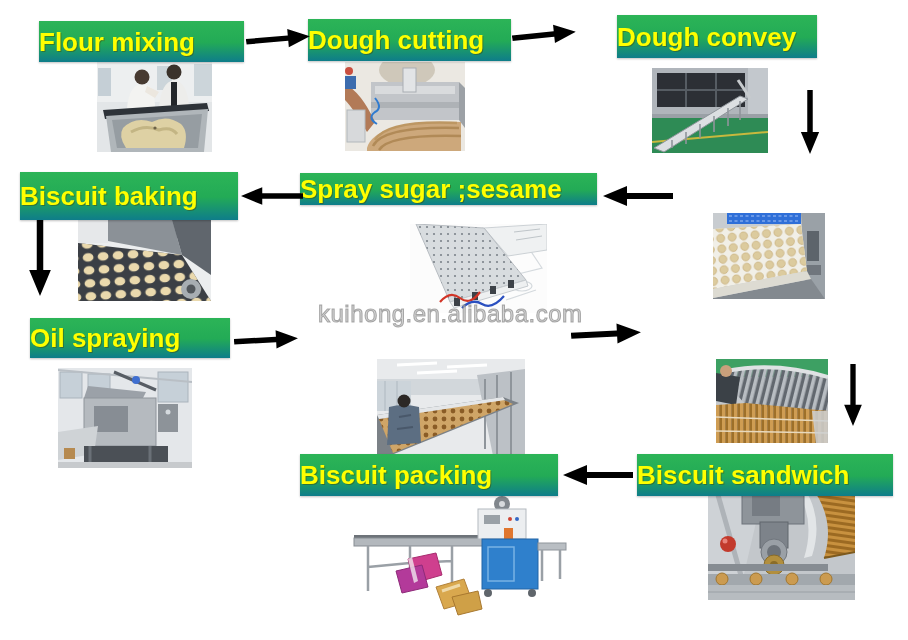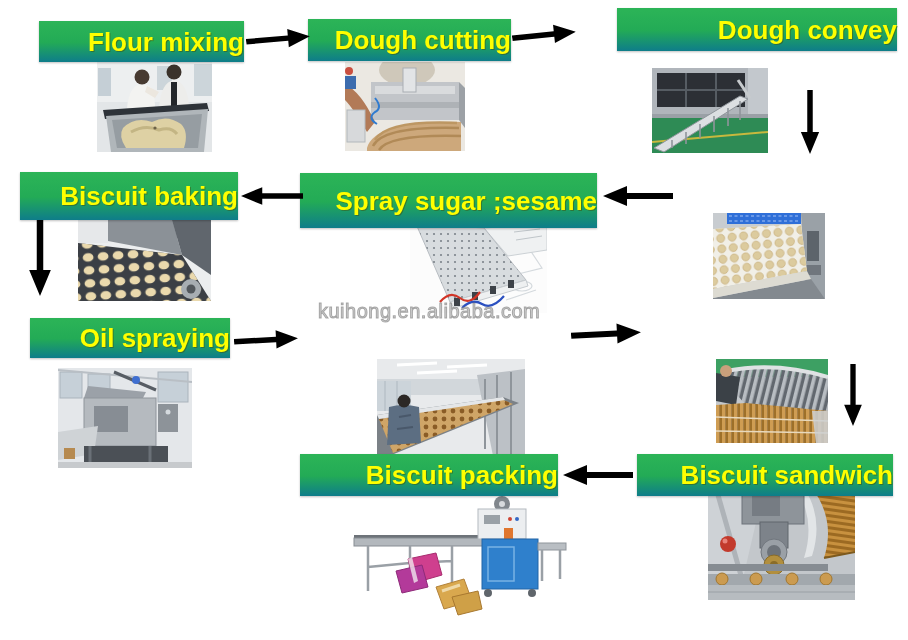--- a/index.html
+++ b/index.html
@@ -1,49 +1,49 @@
 <!DOCTYPE html>
 <html><head>
 <meta charset="utf-8">
 <style>
   html,body{margin:0;padding:0;background:#ffffff;}
   #canvas{position:relative;width:908px;height:640px;background:#ffffff;overflow:hidden;
           font-family:"Liberation Sans",sans-serif;}
-  .step{position:absolute;display:flex;align-items:center;justify-content:flex-end;
+  .step{position:absolute;display:flex;align-items:center;justify-content:flex-start;
         background:linear-gradient(180deg,#2cb457 0%,#23ab56 52%,#0e7d8a 100%);
         z-index:2;box-shadow:0 1px 2px rgba(0,0,0,0.25);}
   .step span{color:#ffff00;font-weight:700;font-size:26px;white-space:nowrap;
              text-shadow:1px 1px 0 rgba(70,70,0,0.45);line-height:1;}
   .photo{position:absolute;z-index:1;}
   .photo svg{display:block;width:100%;height:100%;}
   .arrow{position:absolute;z-index:3;}
   .arrow svg{display:block;width:100%;height:100%;}
   .arrow path{fill:#000000;}
-  #watermark{position:absolute;left:318px;top:300px;z-index:5;font-size:20px;
+  #watermark{position:absolute;left:318px;top:300px;z-index:5;font-size:24px;
              letter-spacing:0.5px;color:rgba(190,190,190,0.65);
              -webkit-text-stroke:1px rgba(120,120,120,0.6);white-space:nowrap;}
 </style>
 </head>
 <body>
 
 <div id="canvas">
 
   <div class="step" style="left:39px;top:21px;width:205px;height:41px">
       <span>Flour mixing</span>
     </div>
   <div class="step" style="left:308px;top:19px;width:203px;height:42px">
       <span>Dough cutting</span>
     </div>
-  <div class="step" style="left:617px;top:8px;width:280px;height:43px">
+  <div class="step" style="left:617px;top:15px;width:200px;height:43px">
       <span>Dough convey</span>
     </div>
   <div class="step" style="left:20px;top:172px;width:218px;height:48px">
       <span>Biscuit baking</span>
     </div>
-  <div class="step" style="left:300px;top:173px;width:297px;height:55px">
+  <div class="step" style="left:300px;top:173px;width:297px;height:32px">
       <span>Spray sugar ;sesame</span>
     </div>
   <div class="step" style="left:30px;top:318px;width:200px;height:40px">
       <span>Oil spraying</span>
     </div>
   <div class="step" style="left:300px;top:454px;width:258px;height:42px">
       <span>Biscuit packing</span>
     </div>
   <div class="step" style="left:637px;top:454px;width:256px;height:42px">
       <span>Biscuit sandwich</span>

